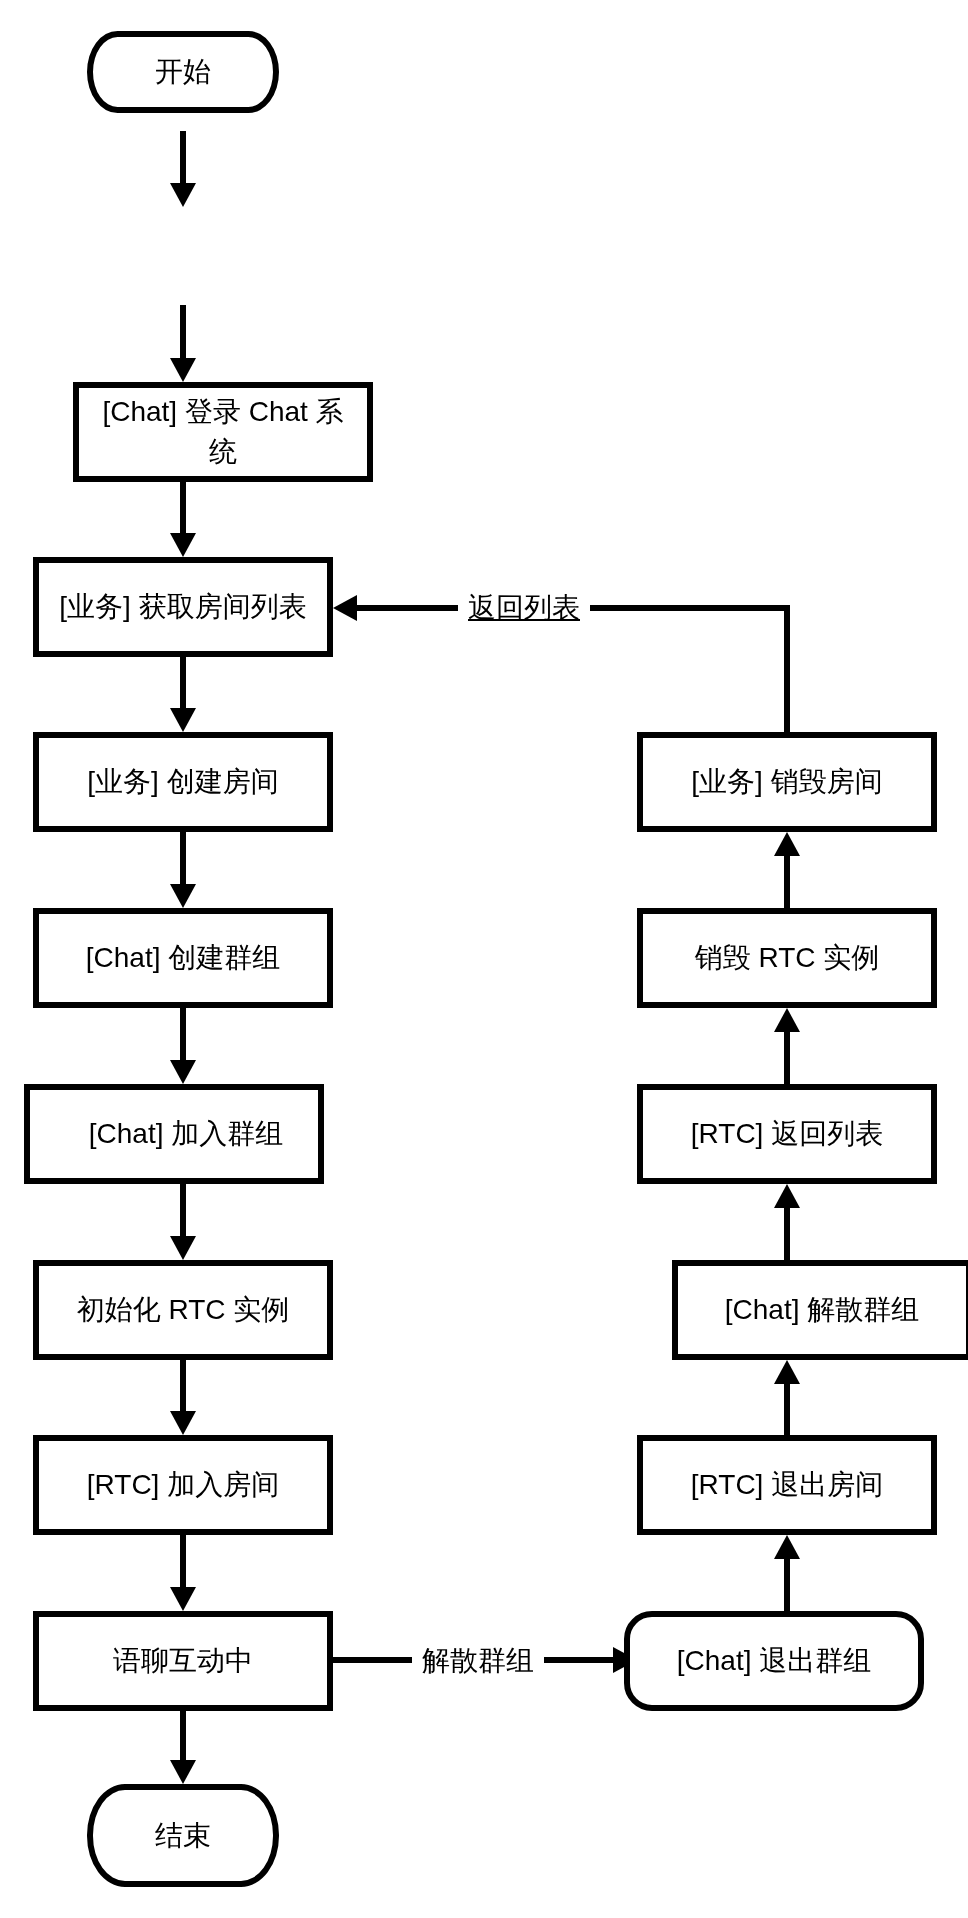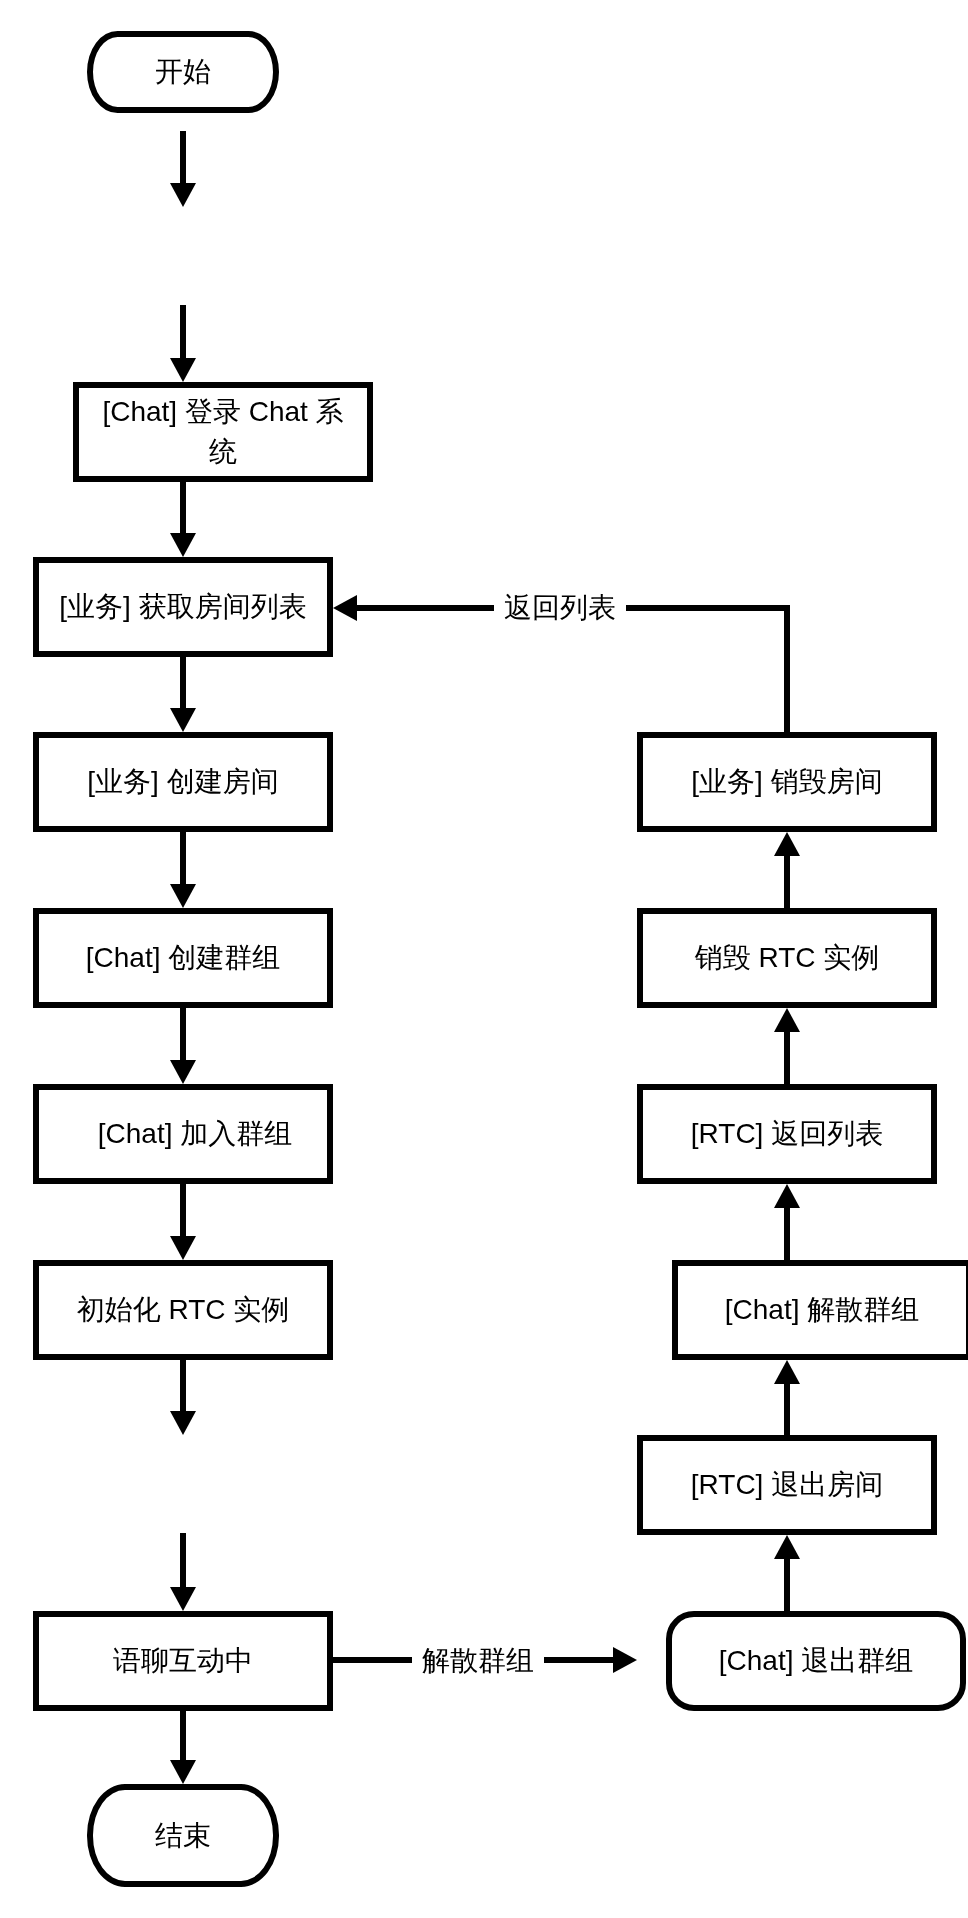--- a/index.html
+++ b/index.html
@@ -33,31 +33,32 @@
 <body>
 
 <div id="canvas">
 
   <div class="node stadium" style="left:87px;top:31px;">开始</div>
   <div class="node box" style="left:33px;top:382px;margin-left:40px;">[Chat] 登录 Chat 系
 统</div>
   <div class="node box" style="left:33px;top:557px;">[业务] 获取房间列表</div>
   <div class="node box" style="left:33px;top:732px;">[业务] 创建房间</div>
   <div class="node box" style="left:33px;top:908px;">[Chat] 创建群组</div>
-  <div class="node box" style="left:33px;top:1084px;padding-left:24px;">[Chat] 加入群组</div>
+  <div class="node box" style="left:24px;top:1084px;padding-left:24px;">[Chat] 加入群组</div>
   <div class="node box" style="left:33px;top:1260px;">初始化 RTC 实例</div>
+  <div class="node box" style="left:33px;top:1435px;">[RTC] 加入房间</div>
   <div class="node box" style="left:33px;top:1611px;">语聊互动中</div>
   <div class="node stadium" style="left:87px;top:1784px;height:103px;">结束</div>
 
   <div class="node box" style="left:637px;top:732px;">[业务] 销毁房间</div>
   <div class="node box" style="left:637px;top:908px;">销毁 RTC 实例</div>
   <div class="node box" style="left:637px;top:1084px;">[RTC] 返回列表</div>
   <div class="node box" style="left:637px;top:1260px;margin-left:35px;">[Chat] 解散群组</div>
   <div class="node box" style="left:637px;top:1435px;">[RTC] 退出房间</div>
-  <div class="node box" style="left:666px;top:1611px;border-radius:28px;">[Chat] 退出群组</div>
+  <div class="node box" style="left:624px;top:1611px;border-radius:28px;">[Chat] 退出群组</div>
 
   <div class="vline" style="left:180px;top:131px;height:54px;"></div>
   <div class="head-down" style="left:170px;top:183px;"></div>
 
   <div class="vline" style="left:180px;top:305px;height:55px;"></div>
   <div class="head-down" style="left:170px;top:358px;"></div>
 
   <div class="vline" style="left:180px;top:480px;height:55px;"></div>
   <div class="head-down" style="left:170px;top:533px;"></div>
 
@@ -97,15 +98,15 @@
   <div class="vline" style="left:784px;top:854px;height:56px;"></div>
   <div class="head-up" style="left:774px;top:832px;"></div>
 
   <div class="hline" style="left:333px;top:1657px;width:282px;"></div>
   <div class="head-right" style="left:613px;top:1647px;"></div>
   <div class="edge-label" style="left:478px;top:1661px;">解散群组</div>
 
   <div class="vline" style="left:784px;top:605px;height:127px;"></div>
   <div class="hline" style="left:355px;top:605px;width:435px;"></div>
   <div class="head-left" style="left:333px;top:595px;"></div>
-  <div class="edge-label" style="left:560px;top:608px;">返回列表</div>
+  <div class="edge-label" style="left:524px;top:608px;text-decoration:underline;">返回列表</div>
 
 </div>
 
 </body></html>

